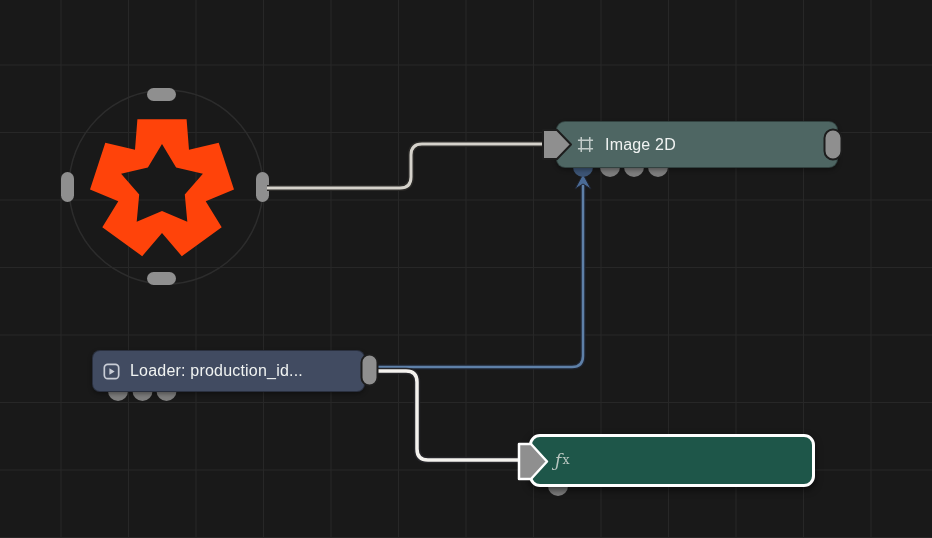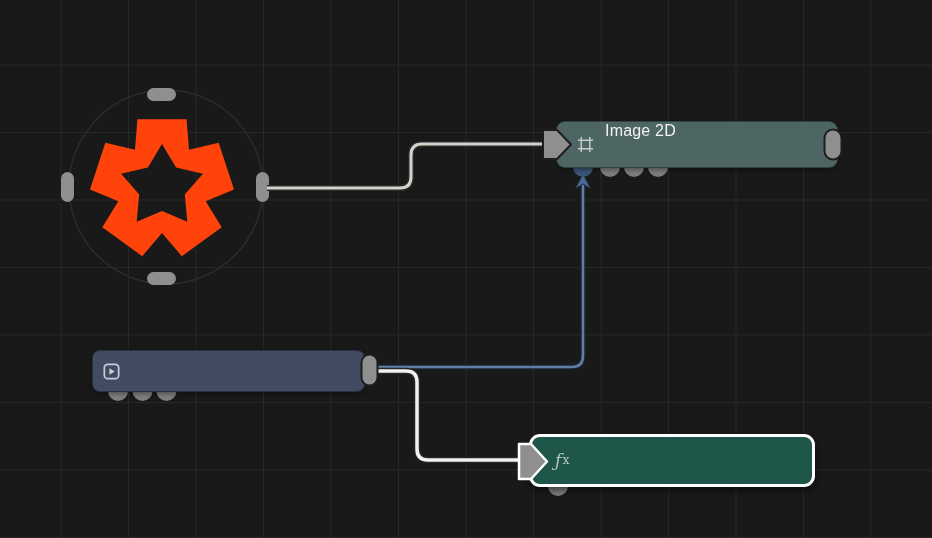--- a/index.html
+++ b/index.html
@@ -25,21 +25,21 @@
     background-color:var(--background);
     background-image:
       linear-gradient(to right, var(--grid_line) 1px, transparent 1px),
       linear-gradient(to bottom, var(--grid_line) 1px, transparent 1px);
     background-size:67.5px 67.5px;
     background-position:60.5px 64.5px;
     position:relative;
   }
   .layer{position:absolute;left:0;top:0;width:932px;height:538px;pointer-events:none;}
   .node{
-    position:absolute;display:flex;
+    position:absolute;display:flex;align-items:center;
     color:var(--text);font-size:16px;font-weight:500;letter-spacing:.2px;
     white-space:nowrap;
   }
   .node .label{display:inline-block;}
   .node-image2d{
     left:556px;top:121px;width:282px;height:47px;
     background:var(--node_image2d_bg);border-radius:9px;
     border:1px solid rgba(0,0,0,.35);
     padding-left:20px;gap:11px;
     box-shadow:0 2px 4px rgba(0,0,0,.35);
@@ -115,20 +115,21 @@
   <span class="label">Image 2D</span>
 </div>
 
 <div class="node node-loader">
   <span class="icon">
     <svg width="19" height="19" viewBox="0 0 18 18">
       <rect x="2.2" y="2.2" width="13.6" height="13.6" rx="3.2" fill="none" stroke="#c9cdd6" stroke-width="1.6"></rect>
       <path d="M7 6 L12 9 L7 12 Z" fill="#c9cdd6"></path>
     </svg>
   </span>
+  <span class="label">Loader: production_id...</span>
 </div>
 
 <div class="node node-distance">
   <span class="icon fx-icon">
       <span>ƒ</span>
       <span class="fx-x">x</span>
     </span>
 </div>
 
 <svg class="layer" viewBox="0 0 932 538">

